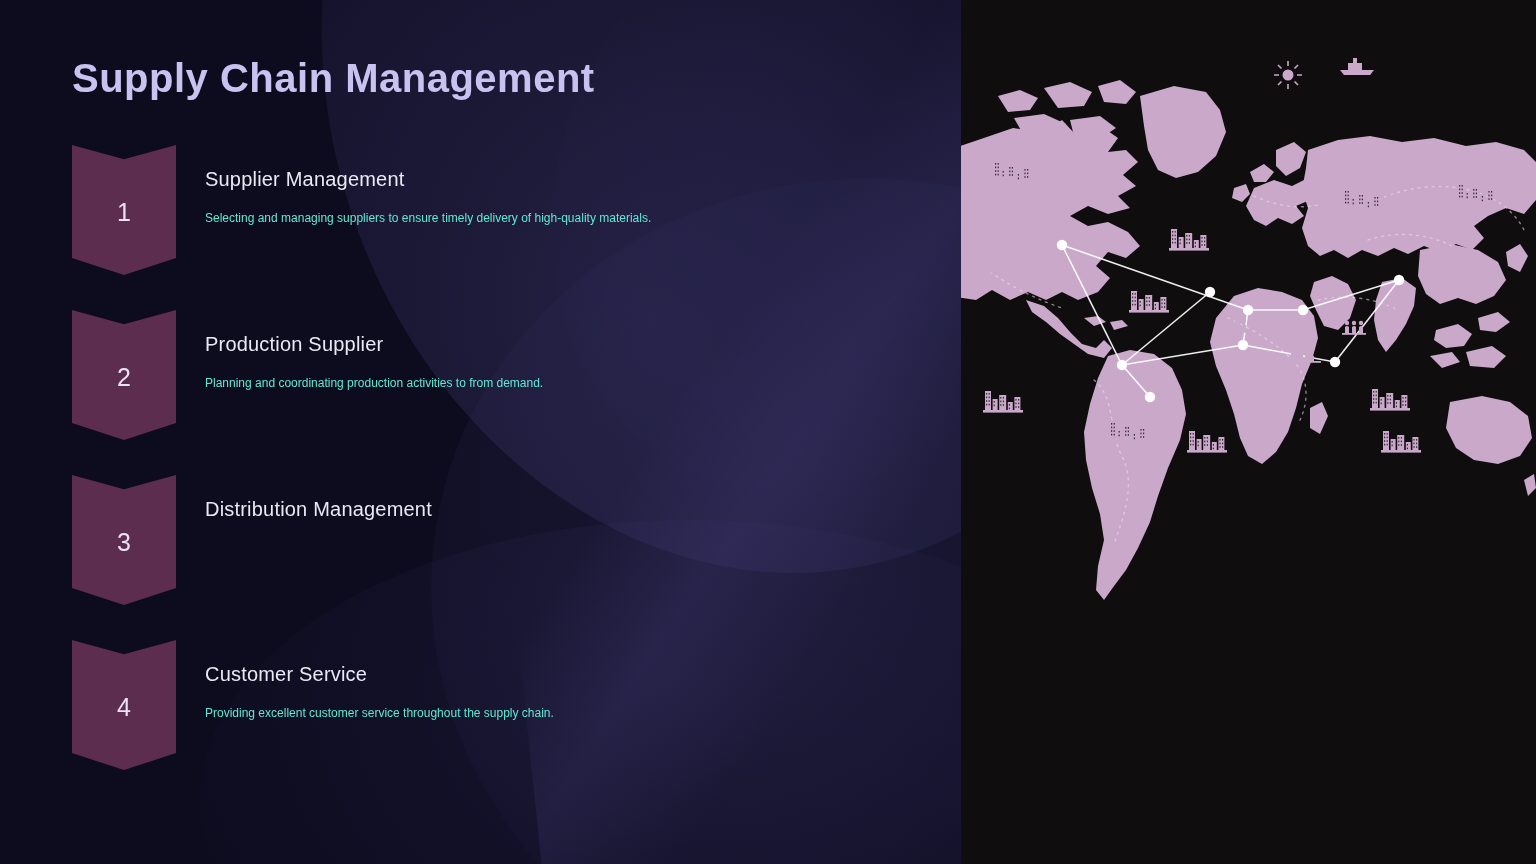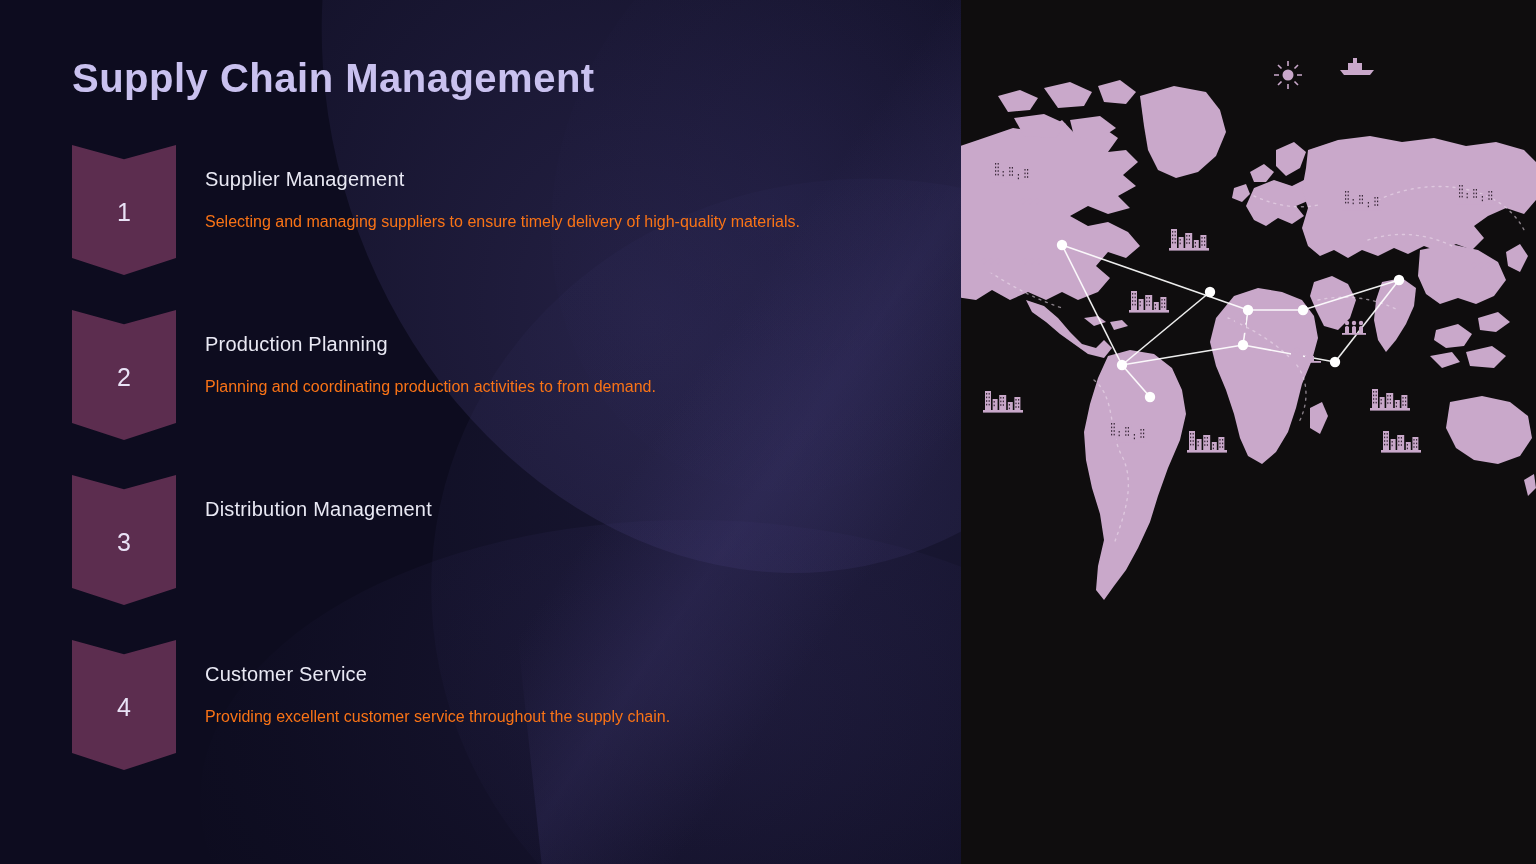--- a/index.html
+++ b/index.html
@@ -50,21 +50,21 @@
   .chev-num {
     font-size:25px; color:#e9e2f6; font-weight:400;
     transform:translateY(2px);
   }
   .step-body { position:absolute; left:205px; top:23px; width:700px; }
   .step-title {
     font-size:20px; font-weight:normal; color:#e9e9f4;
     letter-spacing:.2px; margin-bottom:16px;
   }
   .step-desc {
-    font-size:16px; color:#f97316; line-height:1.85;
+    font-size:12px; color:#5eead4; line-height:1.85;
     max-width:690px;
   }
 
   
   #right-panel {
     position:absolute; left:961px; top:0; width:575px; height:864px;
     background:#201e1f; overflow:hidden;
   }
   #map-wrap { position:absolute; left:-3px; top:0; width:578px; height:864px; }
   #map-svg { position:absolute; left:0; top:0; width:578px; height:864px; }
@@ -93,21 +93,21 @@
           <div class="step-title">Supplier Management</div>
           <div class="step-desc">Selecting and managing suppliers to ensure timely delivery of high-quality materials.</div>
         </div>
       </div>
 
       <div class="step">
         <div class="chev">
           <span class="chev-num">2</span>
         </div>
         <div class="step-body">
-          <div class="step-title">Production Planning</div>
+          <div class="step-title">Production Supplier</div>
           <div class="step-desc">Planning and coordinating production activities to from demand.</div>
         </div>
       </div>
 
       <div class="step">
         <div class="chev">
           <span class="chev-num">3</span>
         </div>
         <div class="step-body">
           <div class="step-title">Distribution Management</div>

